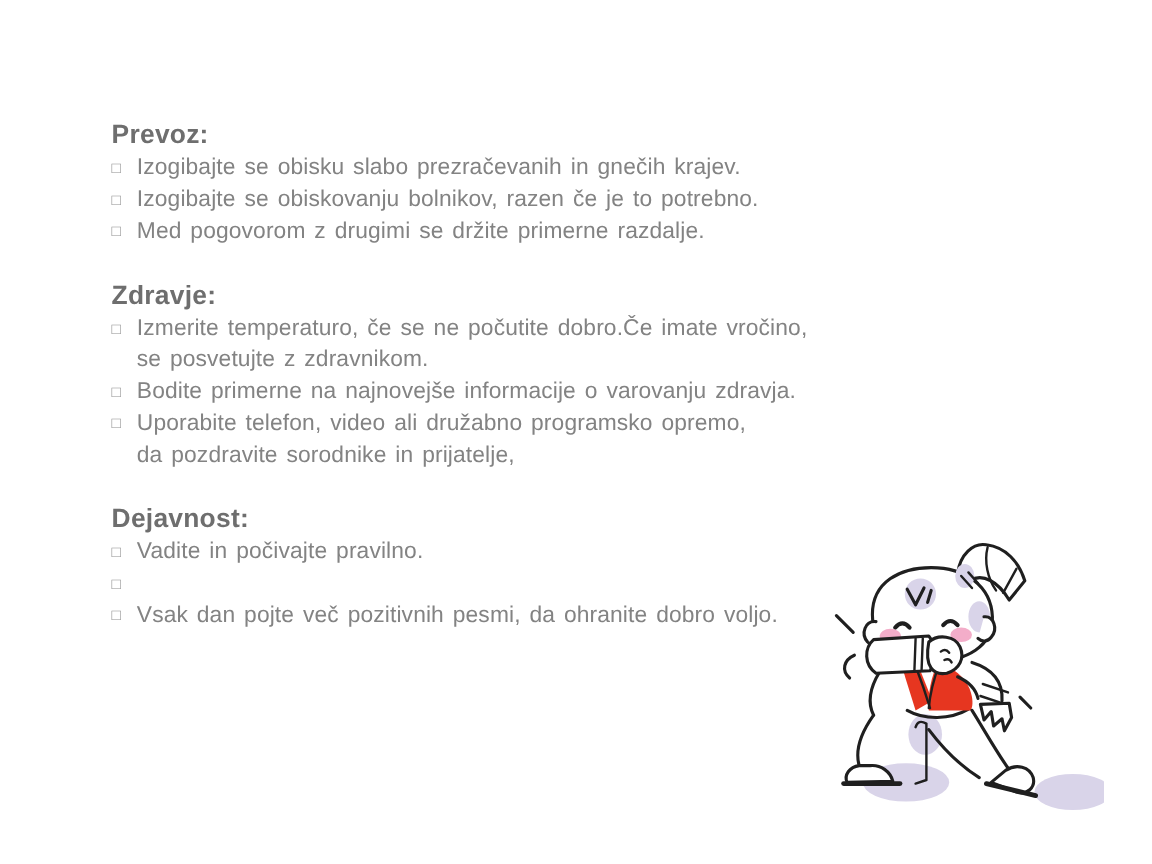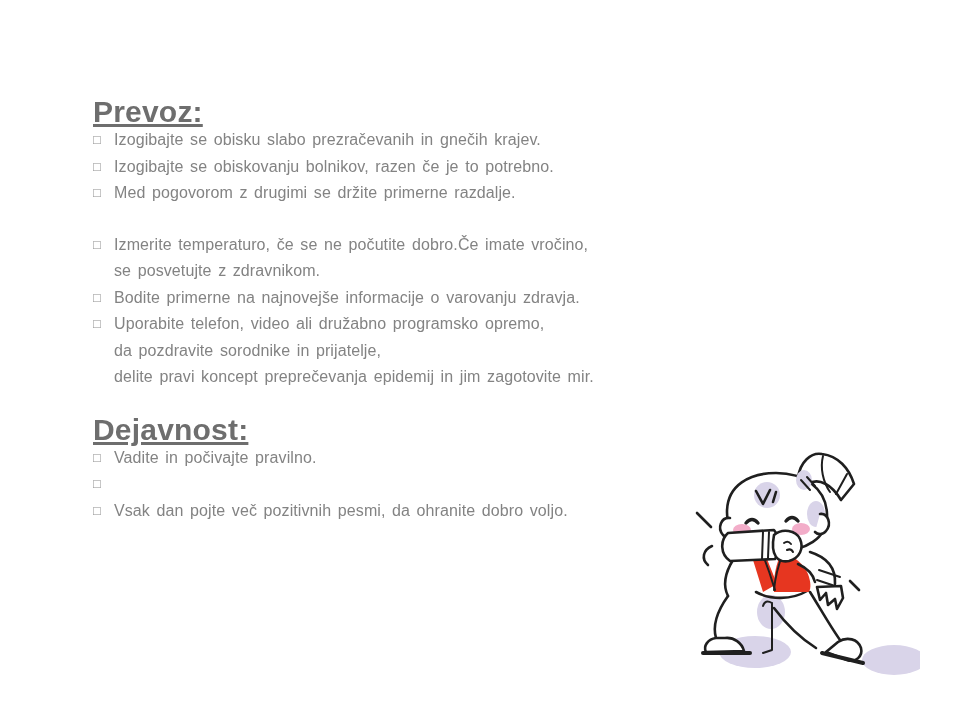--- a/index.html
+++ b/index.html
@@ -6,33 +6,32 @@
   body{
     width:960px;height:720px;position:relative;overflow:hidden;
     background:#ffffff;
     font-family:"Liberation Sans",sans-serif;
   }
   .slide{position:absolute;inset:0;background:#ffffff;}
   .content{position:absolute;left:93px;top:98px;width:690px;}
   .section{margin:0 0 25px 0;}
   .section-title{
     margin:0 0 1px 0;
-    font-size:30px;font-weight:bold;line-height:28px;
+    font-size:22px;font-weight:bold;line-height:28px;
     color:var(--heading,#6e6e6e);
     letter-spacing:0.2px;
-    text-decoration:underline;
   }
   .line{display:flex;align-items:flex-start;}
   .bullet{
     flex:0 0 21px;width:21px;
     font-size:13px;line-height:26.5px;
     color:var(--bullet,#929292);
   }
   .txt{
-    font-size:16px;line-height:26.5px;
+    font-size:19px;line-height:26.5px;
     color:var(--body,#838383);
     letter-spacing:0.1px;word-spacing:2px;white-space:nowrap;
   }
   .illustration{position:absolute;left:670px;top:440px;width:250px;height:260px;}
   
   .ink{stroke:var(--ink,#1f1f1f);stroke-width:2.6;stroke-linecap:round;stroke-linejoin:round;}
   .nf{fill:none;}
   .whitefill{fill:#ffffff;}
   .shadowfill{fill:var(--lavender,#d9d4e9);}
   .pinkfill{fill:var(--pink,#f3adc9);}
@@ -57,43 +56,40 @@
         <span class="bullet">□</span>
         <span class="txt">Izogibajte se obiskovanju bolnikov, razen če je to potrebno.</span>
       </div>
       <div class="line">
         <span class="bullet">□</span>
         <span class="txt">Med pogovorom z drugimi se držite primerne razdalje.</span>
       </div>
     </div>
 
     <div class="section">
+      <h2 class="section-title">Zdravje:</h2>
       <div class="line">
         <span class="bullet">□</span>
         <span class="txt">Izmerite temperaturo, če se ne počutite dobro.Če imate vročino,</span>
       </div>
       <div class="line">
         <span class="bullet"></span>
         <span class="txt">se posvetujte z zdravnikom.</span>
       </div>
       <div class="line">
         <span class="bullet">□</span>
         <span class="txt">Bodite primerne na najnovejše informacije o varovanju zdravja.</span>
       </div>
       <div class="line">
         <span class="bullet">□</span>
         <span class="txt">Uporabite telefon, video ali družabno programsko opremo,</span>
       </div>
       <div class="line">
         <span class="bullet"></span>
         <span class="txt">da pozdravite sorodnike in prijatelje,</span>
-      </div>
-      <div class="line">
-        <span class="bullet"></span>
-        <span class="txt">delite pravi koncept preprečevanja epidemij in jim zagotovite mir.</span>
       </div>
     </div>
 
     <div class="section">
       <h2 class="section-title">Dejavnost:</h2>
       <div class="line">
         <span class="bullet">□</span>
         <span class="txt">Vadite in počivajte pravilno.</span>
       </div>
       <div class="line">

